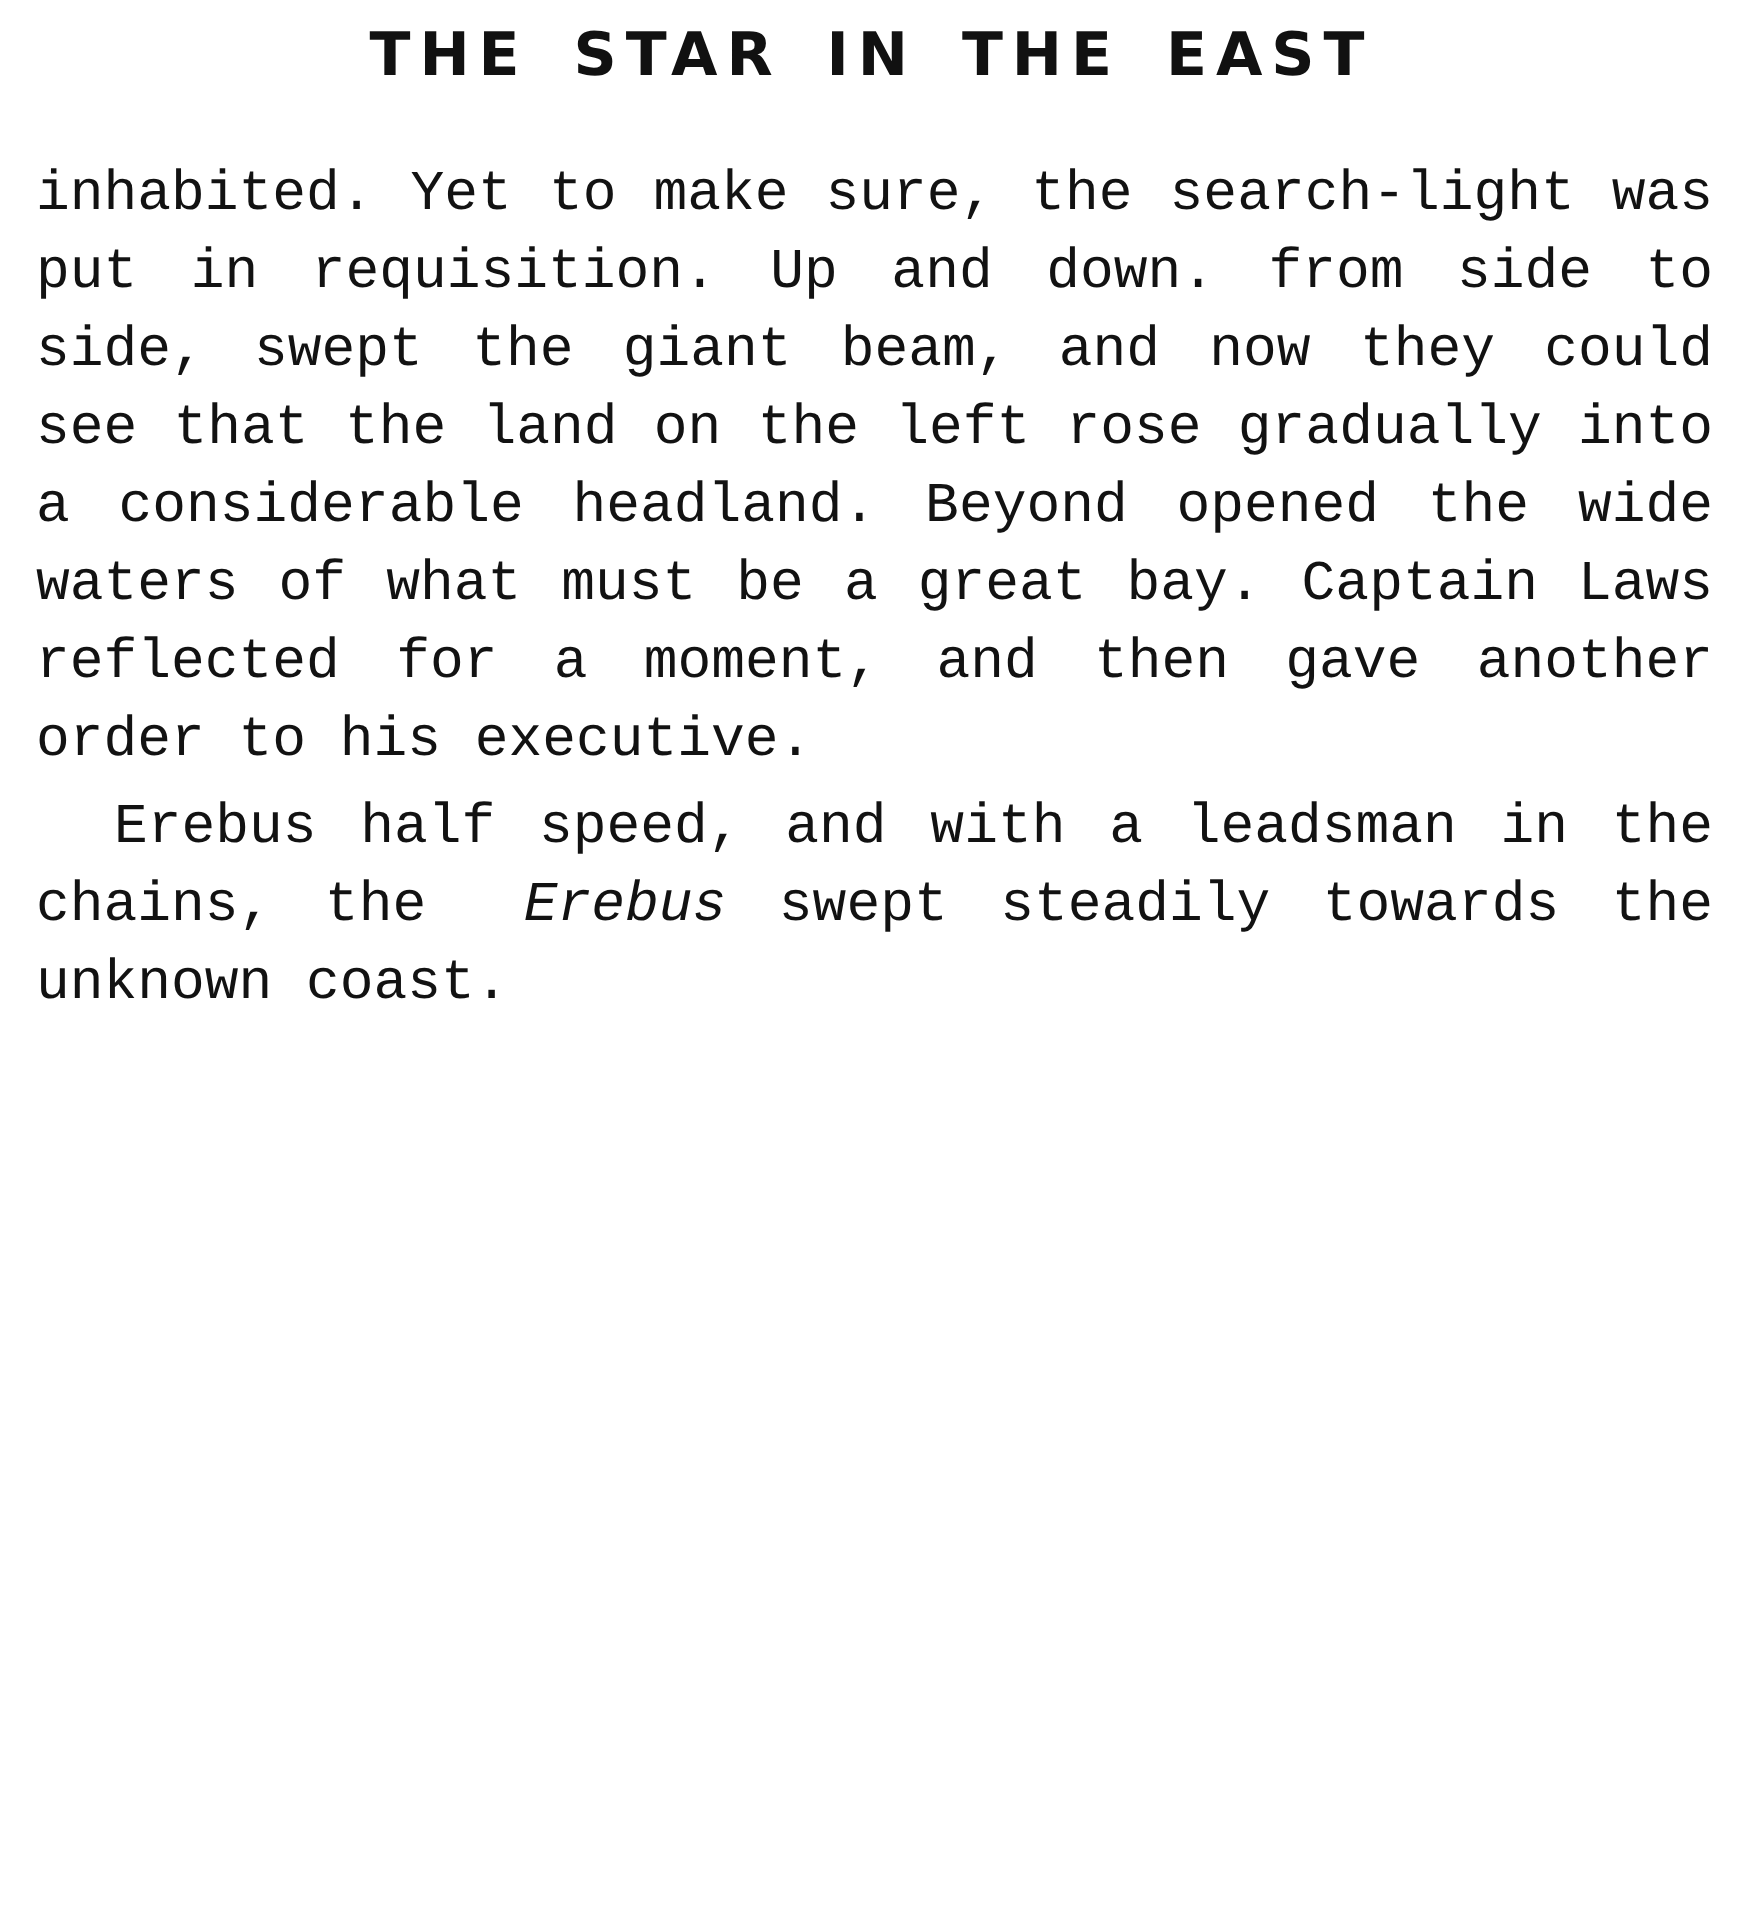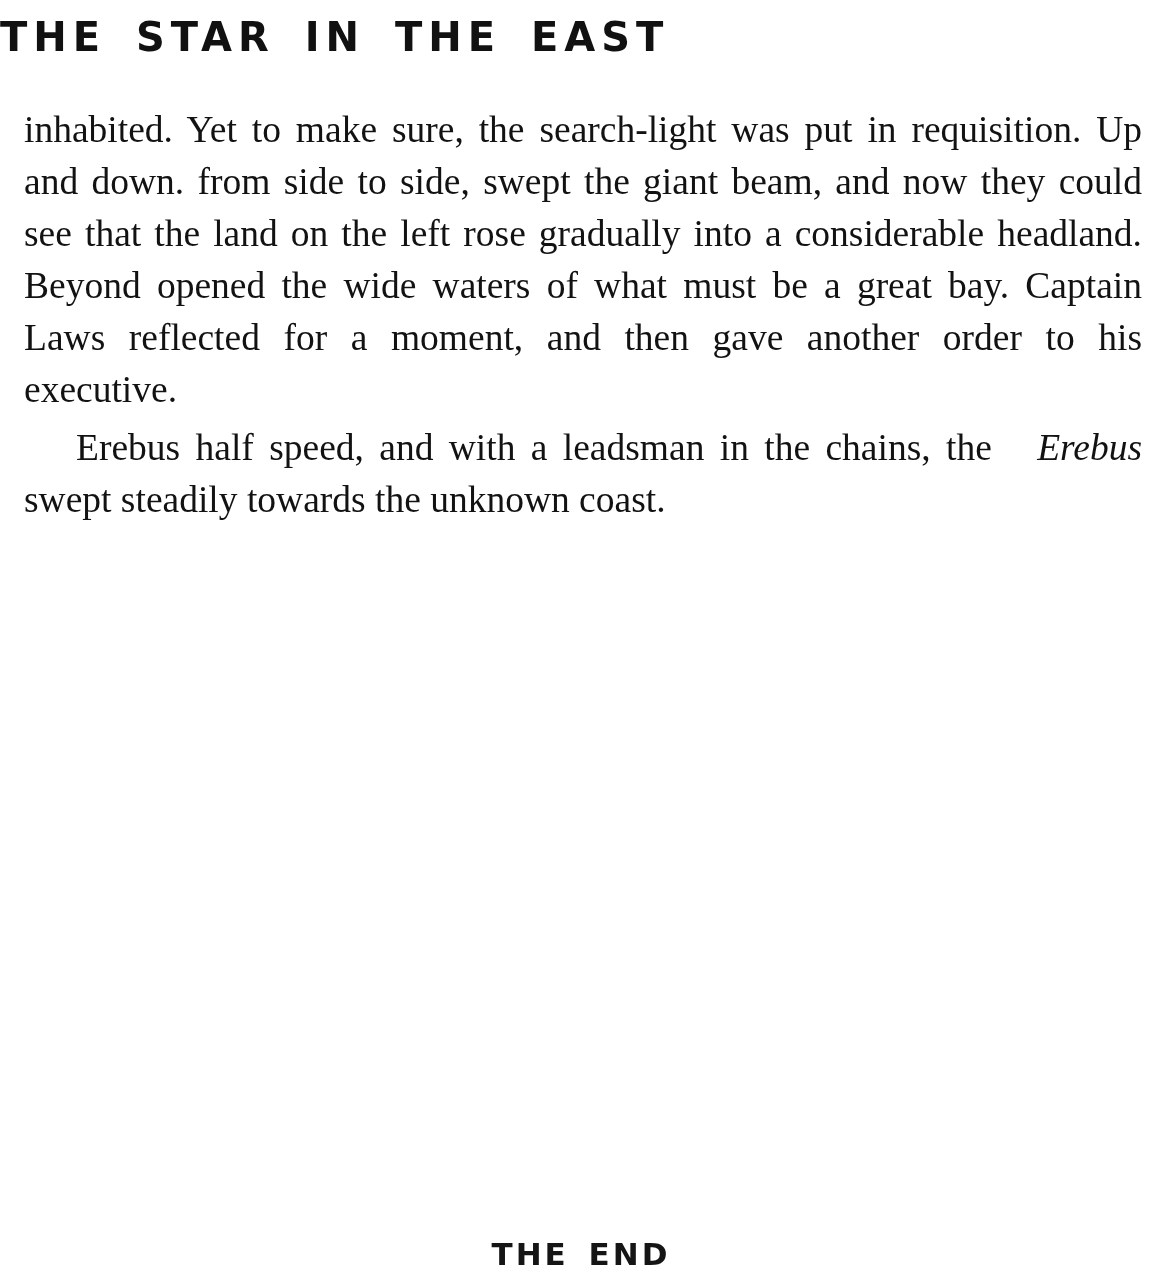--- a/index.html
+++ b/index.html
@@ -15,33 +15,35 @@
     overflow: hidden;
     font-family: "Liberation Serif", serif;
     color: #0a0a0a;
   }
 
   .running-head {
     position: absolute;
     top: 14px;
     left: 0;
     width: 100%;
+    text-align: center;
     font-family: "DejaVu Sans", sans-serif;
     font-weight: bold;
     font-size: 40px;
     letter-spacing: 6px;
     color: #111111;
     word-spacing: 10px;
   }
 
   .body-text {
     position: absolute;
     top: 104px;
     left: 24px;
     width: 1118px;
+    font-family: Liberation Mono, monospace;
   }
 
   .para {
     margin: 0 0 0 0;
     font-size: 37.5px;
     line-height: 52px;
     text-align: justify;
     text-justify: inter-word;
     color: #121212;
   }
@@ -81,15 +83,14 @@
   <div class="body-text">
 
     <p class="para first">inhabited.   Yet to make sure, the search-light was put in requisition.   Up and down. from side to side, swept the giant beam, and now they could see that the land on the left rose gradually into a considerable headland. Beyond opened the wide waters of what must be a great bay.   Captain Laws reflected for a moment, and then gave another order to his executive.</p>
 
     <p class="para second">
       <span>Erebus half speed, and with a leadsman in the chains, the </span><span class="ital">Erebus</span><span> swept steadily towards the unknown coast.</span>
     </p>
 
   </div>
 
-  <div class="end-mark">THE END</div>
 
 </div>
 
 </body></html>

